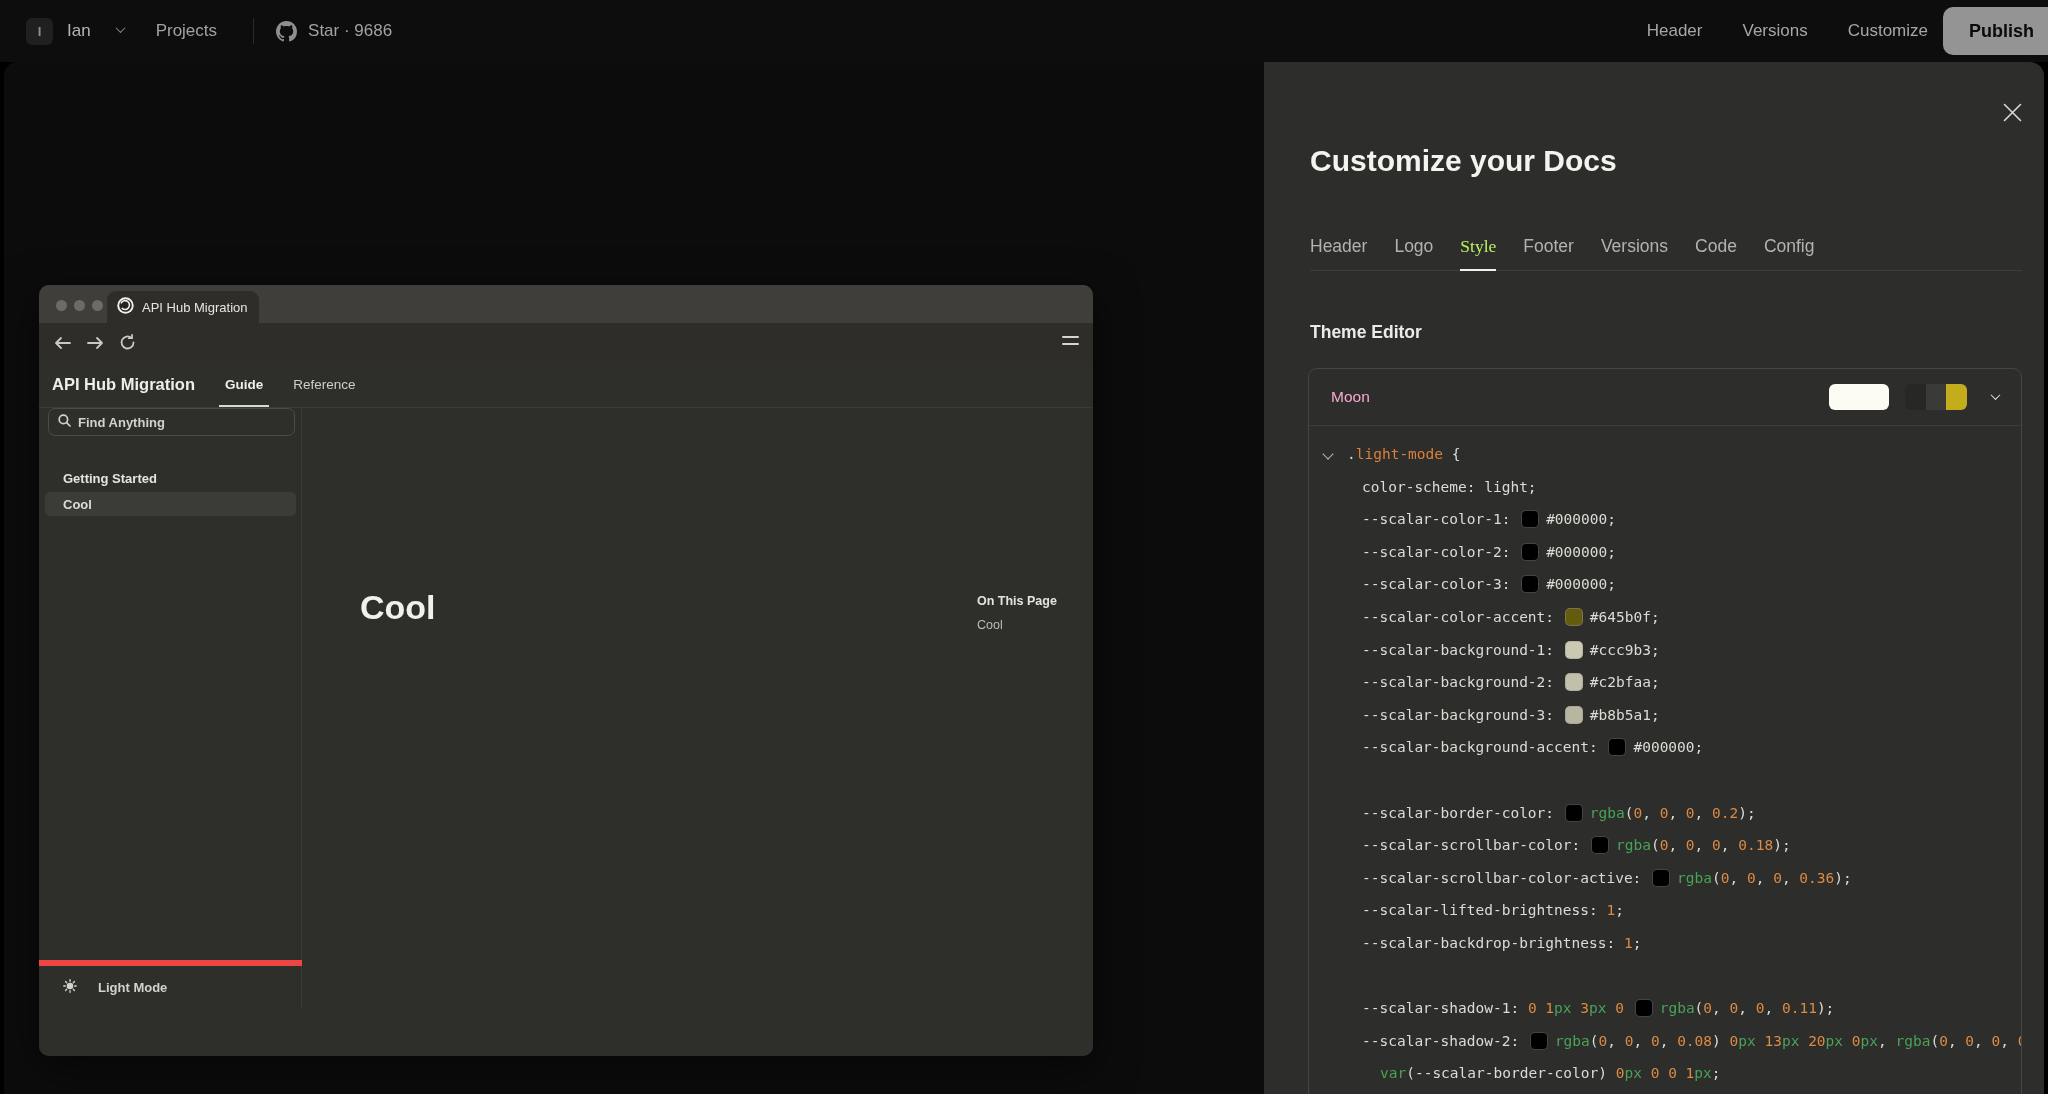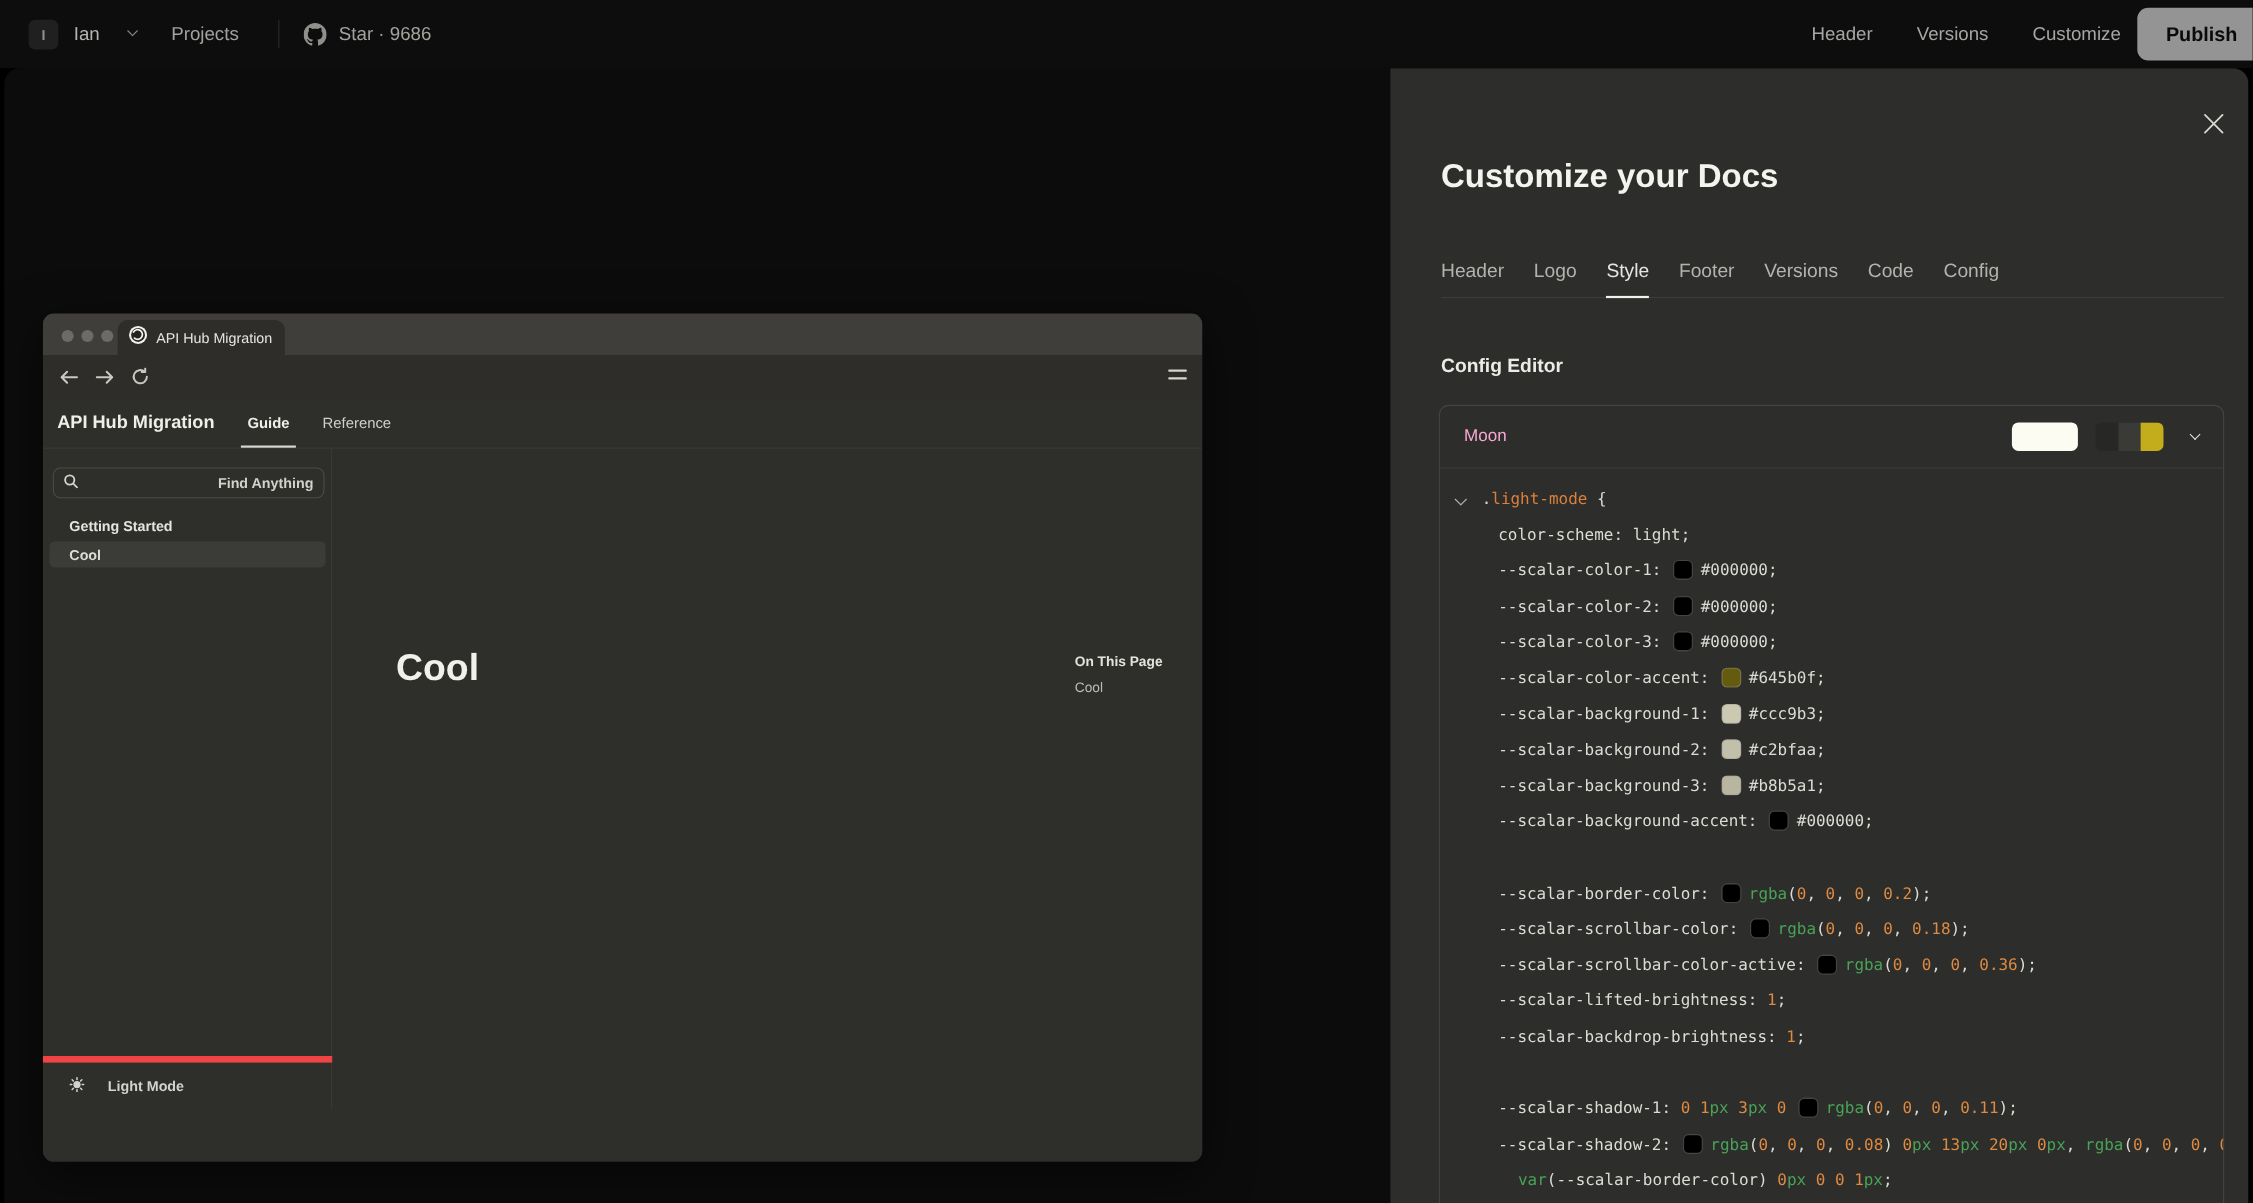--- a/index.html
+++ b/index.html
@@ -51,43 +51,43 @@
   .hamb { position:absolute; right:14px; top:13px; width:17px; }
   .hamb div { height:2px; background:#d6d6d1; margin-bottom:5px; border-radius:1px; }
   .docnav { position:relative; height:46px; background:#2e2e2b; border-bottom:1px solid #3c3c37;
             display:flex; align-items:center; gap:30px; padding:0 13px; }
   .docnav-title { color:#efefe9; font-size:16.5px; font-weight:700; }
   .doc-link { position:relative; color:#cfcfca; font-size:13.5px; height:100%; display:flex; align-items:center; }
   .doc-link.active { color:#efefe9; font-weight:600; }
   .doc-link.active::after { content:""; position:absolute; left:-6px; right:-6px; bottom:0; height:2px; background:#d8d8d2; }
   .mockbody { position:relative; height:686px; background:#2e2e2b; }
   .msidebar { position:absolute; left:0; top:0; width:263px; height:600px; border-right:1px solid #3b3b36; }
-  .searchbox { position:absolute; left:9px; top:17px; width:247px; height:28px; border:1px solid #4c4c46; border-radius:7px;
-               display:flex; align-items:center; gap:7px; padding:0 9px; color:#d2d2cd;justify-content:space-between; }
+  .searchbox { position:absolute; left:9px; top:0; width:247px; height:28px; border:1px solid #4c4c46; border-radius:7px;
+               display:flex; align-items:center; gap:7px; padding:0 9px; color:#d2d2cd; }
   .searchbox span { font-size:13px; font-weight:600; }
   .side-section { position:absolute; left:24px; top:63px; color:#e5e5df; font-size:13px; font-weight:700; }
   .side-item { position:absolute; left:6px; top:84px; width:251px; height:24px; border-radius:5px; background:#3b3b37;
                display:flex; align-items:center; padding-left:18px; color:#dddDD8; font-size:13px; font-weight:600; }
   .mfooter { position:absolute; left:0; bottom:0; width:263px; height:48px; border-top:6px solid #ef4444;
              display:flex; align-items:center; gap:21px; padding-left:24px; color:#d3d3ce; }
   .mfooter span { font-size:13px; font-weight:600; }
   .mheading { position:absolute; left:321px; top:180px; color:#f1f0ea; font-size:34px; font-weight:700; }
   .toc { position:absolute; left:938px; top:186px; }
   .toc-title { color:#e4e4de; font-size:12.5px; font-weight:700; margin-bottom:10px; }
   .toc-item { color:#bcbcb6; font-size:12.5px; }
 
   
   .panel { position:relative; width:780px; height:100%; background:#2d2d2b; color:#e8e8e3;padding-left:43px; }
   .close-btn { position:absolute; top:38px; right:18px; width:28px; height:28px; display:flex; align-items:center;
                justify-content:center; color:#d9d9d4; background:none; border:none; }
   .panel-title { position:absolute; left:46px; top:82px; font-size:30px; font-weight:700; color:#f4f4ee; }
   .ptabs { position:absolute; left:46px; top:160px; width:712px; height:49px; display:flex; gap:27px;
            border-bottom:1px solid #3e3e38; }
   .ptab { position:relative; font-size:17.5px; color:#b3b3ae; display:flex; align-items:center; }
-  .ptab.active { color:#e5e5e5; }
+  .ptab.active { color:#bef264;font-family:Liberation Serif, serif; }
   .ptab.active::after { content:""; position:absolute; left:0; right:0; bottom:-1px; height:2px; background:#f2f2ec; }
   .section-title { position:absolute; left:46px; top:260px; font-size:17.5px; font-weight:700; color:#ecece6; }
   .theme-box { position:absolute; left:44px; top:306px; width:714px; height:800px; border:1px solid #46463f;
                border-radius:9px; overflow:hidden; }
   .theme-row { position:relative; height:57px; border-bottom:1px solid #3d3d37; display:flex; align-items:center; }
   .theme-name { margin-left:22px; font-size:15.5px; color:#f9a8d4; }
   .sw-wrap { position:absolute; right:54px; top:15px; display:flex; gap:16px; align-items:center; }
   .sw-primary { width:60px; height:26px; border-radius:6px; }
   .sw-group { display:flex; width:62px; height:26px; border-radius:6px; overflow:hidden; }
   .sw-group div { flex:1; }
@@ -238,21 +238,21 @@
       <div class="ptabs">
         <div class="ptab">Header</div>
         <div class="ptab">Logo</div>
         <div class="ptab active">Style</div>
         <div class="ptab">Footer</div>
         <div class="ptab">Versions</div>
         <div class="ptab">Code</div>
         <div class="ptab">Config</div>
       </div>
 
-      <div class="section-title">Config Editor</div>
+      <div class="section-title">Theme Editor</div>
 
       <div class="theme-box">
         <div class="theme-row">
           <span class="theme-name">Moon</span>
           <div class="sw-wrap">
             <div class="sw-primary" style="background: rgb(253, 252, 242);"></div>
             <div class="sw-group">
                 <div style="background: rgb(39, 39, 37);"></div>
                 <div style="background: rgb(58, 58, 55);"></div>
                 <div style="background: rgb(195, 173, 29);"></div>

